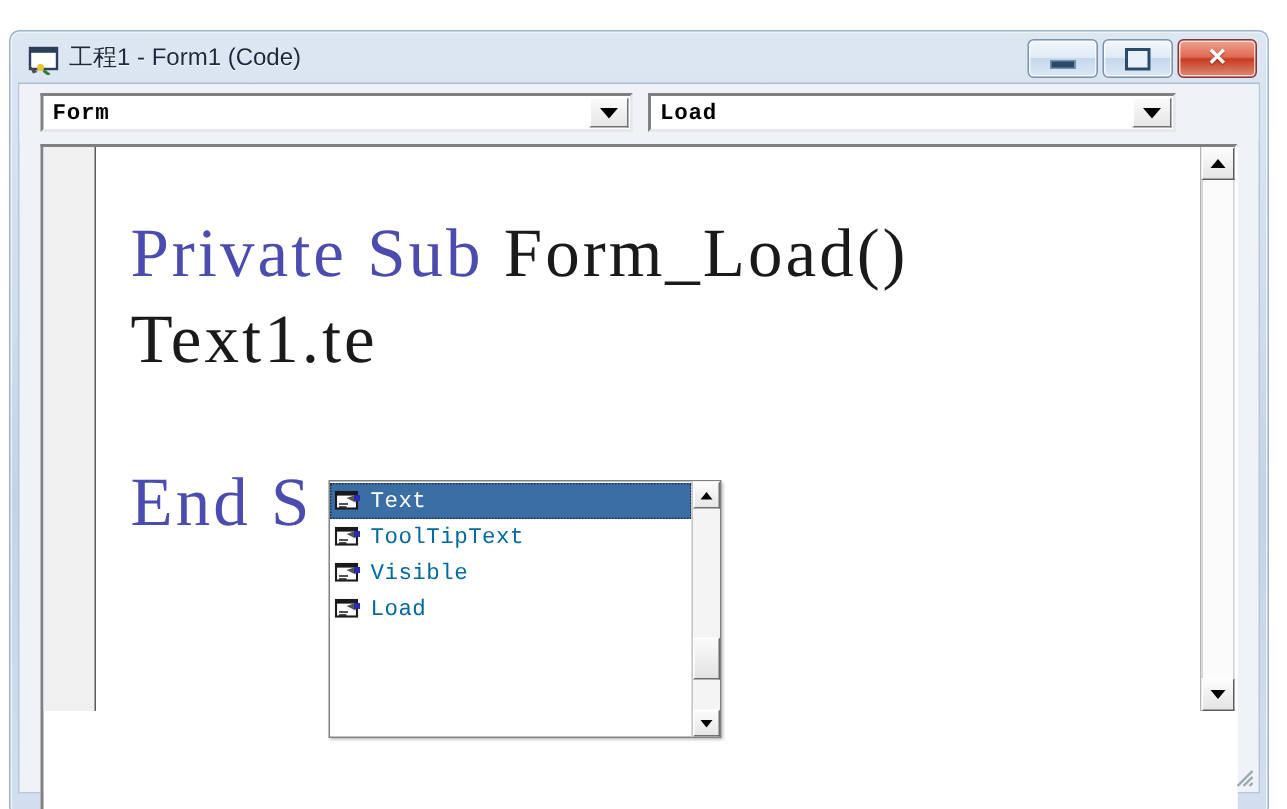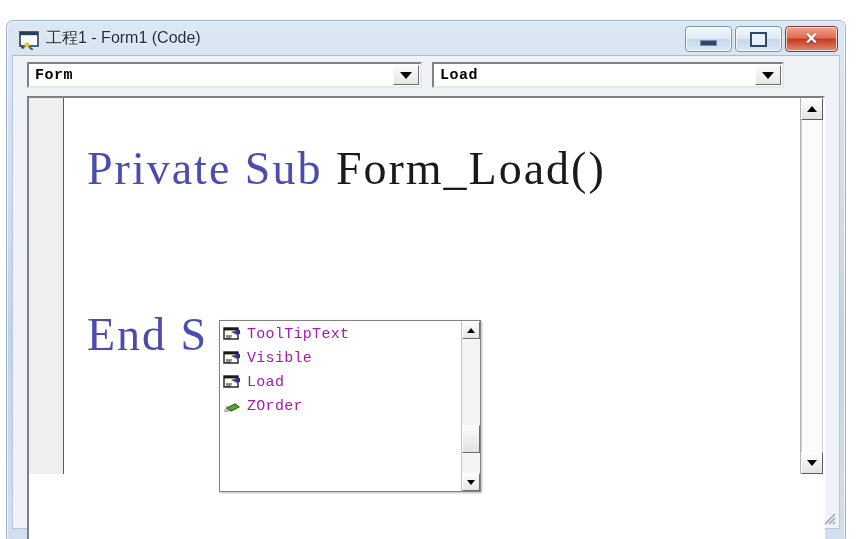--- a/index.html
+++ b/index.html
@@ -366,21 +366,21 @@
     box-sizing: border-box;
   }
   .is-item.selected {
     background: #3a6ea5;
     outline: 1px dotted #20334a;
     outline-offset: -1px;
   }
   .is-label {
     font-family: "Liberation Mono", monospace;
     font-size: 15px;
-    color: #a21caf;
+    color: #0369a1;
     letter-spacing: .3px;
     white-space: nowrap;
     margin-left: 5px;
   }
   .is-item.selected .is-label { color: #ffffff; }
   .is-icon { width: 19px; height: 17px; flex: 0 0 19px; }
 
   #is-scroll {
     width: 19px;
     background: #f4f4f4;
@@ -471,36 +471,47 @@
         </div>
       </div>
     </div>
 
     <div id="editor-frame">
 
       <div id="margin-bar"></div>
 
       <div id="code-surface">
         <div class="code-line" id="line1"><span class="kw">Private Sub </span><span class="plain">Form_Load()</span></div>
+        <div class="code-line" id="line2"><span class="plain">Text1.te</span></div>
         <div class="code-line" id="line3"><span class="kw">End S</span></div>
       </div>
 
       <div id="vscroll">
         <div class="sb-btn top">
           <div class="tri-up-sm"></div>
         </div>
         <div id="vtrack"></div>
         <div class="sb-btn bot">
           <div class="tri-down-sm"></div>
         </div>
       </div>
 
       <div id="intellisense">
         <div id="is-list">
 
+          <div class="is-item selected">
+            <svg class="is-icon" viewBox="0 0 19 17">
+              <rect x="1" y="2" width="14" height="11" fill="#ffffff" stroke="#1a1a1a" stroke-width="1.4"></rect>
+              <rect x="1" y="2" width="14" height="2.4" fill="#1a1a1a"></rect>
+              <path d="M3 10 h6 M3 12 h5" stroke="#1a1a1a" stroke-width="1"></path>
+              <path d="M8 6 l6 -2 l0 5 z" fill="#555555"></path>
+              <rect x="13" y="4" width="4" height="4" fill="#2b2bb0"></rect>
+            </svg>
+            <span class="is-label">Text</span>
+          </div>
 
           <div class="is-item">
             <svg class="is-icon" viewBox="0 0 19 17">
               <rect x="1" y="2" width="14" height="11" fill="#ffffff" stroke="#1a1a1a" stroke-width="1.4"></rect>
               <rect x="1" y="2" width="14" height="2.4" fill="#1a1a1a"></rect>
               <path d="M3 10 h6 M3 12 h5" stroke="#1a1a1a" stroke-width="1"></path>
               <path d="M8 6 l6 -2 l0 5 z" fill="#555555"></path>
               <rect x="13" y="4" width="4" height="4" fill="#2b2bb0"></rect>
             </svg>
             <span class="is-label">ToolTipText</span>
@@ -523,27 +534,20 @@
             <svg class="is-icon" viewBox="0 0 19 17">
               <rect x="1" y="2" width="14" height="11" fill="#ffffff" stroke="#1a1a1a" stroke-width="1.4"></rect>
               <rect x="1" y="2" width="14" height="2.4" fill="#1a1a1a"></rect>
               <path d="M3 10 h6 M3 12 h5" stroke="#1a1a1a" stroke-width="1"></path>
               <path d="M8 6 l6 -2 l0 5 z" fill="#555555"></path>
               <rect x="13" y="4" width="4" height="4" fill="#2b2bb0"></rect>
             </svg>
             <span class="is-label">Load</span>
           </div>
 
-          <div class="is-item">
-            <svg class="is-icon" viewBox="0 0 19 17">
-              <path d="M4 10 l8 -4 l4 3 l-8 4 z" fill="#5aa832" stroke="#2f6b1c" stroke-width="1.2"></path>
-              <path d="M2 11 h4 M1 13 h5 M3 9 h3" stroke="#7a7a7a" stroke-width="1"></path>
-            </svg>
-            <span class="is-label">ZOrder</span>
-          </div>
 
         </div>
 
         <div id="is-scroll">
           <div class="is-sb-btn up">
             <div class="tri-up-xs"></div>
           </div>
           <div id="is-thumb"></div>
           <div class="is-sb-btn down">
             <div class="tri-down-xs"></div>

